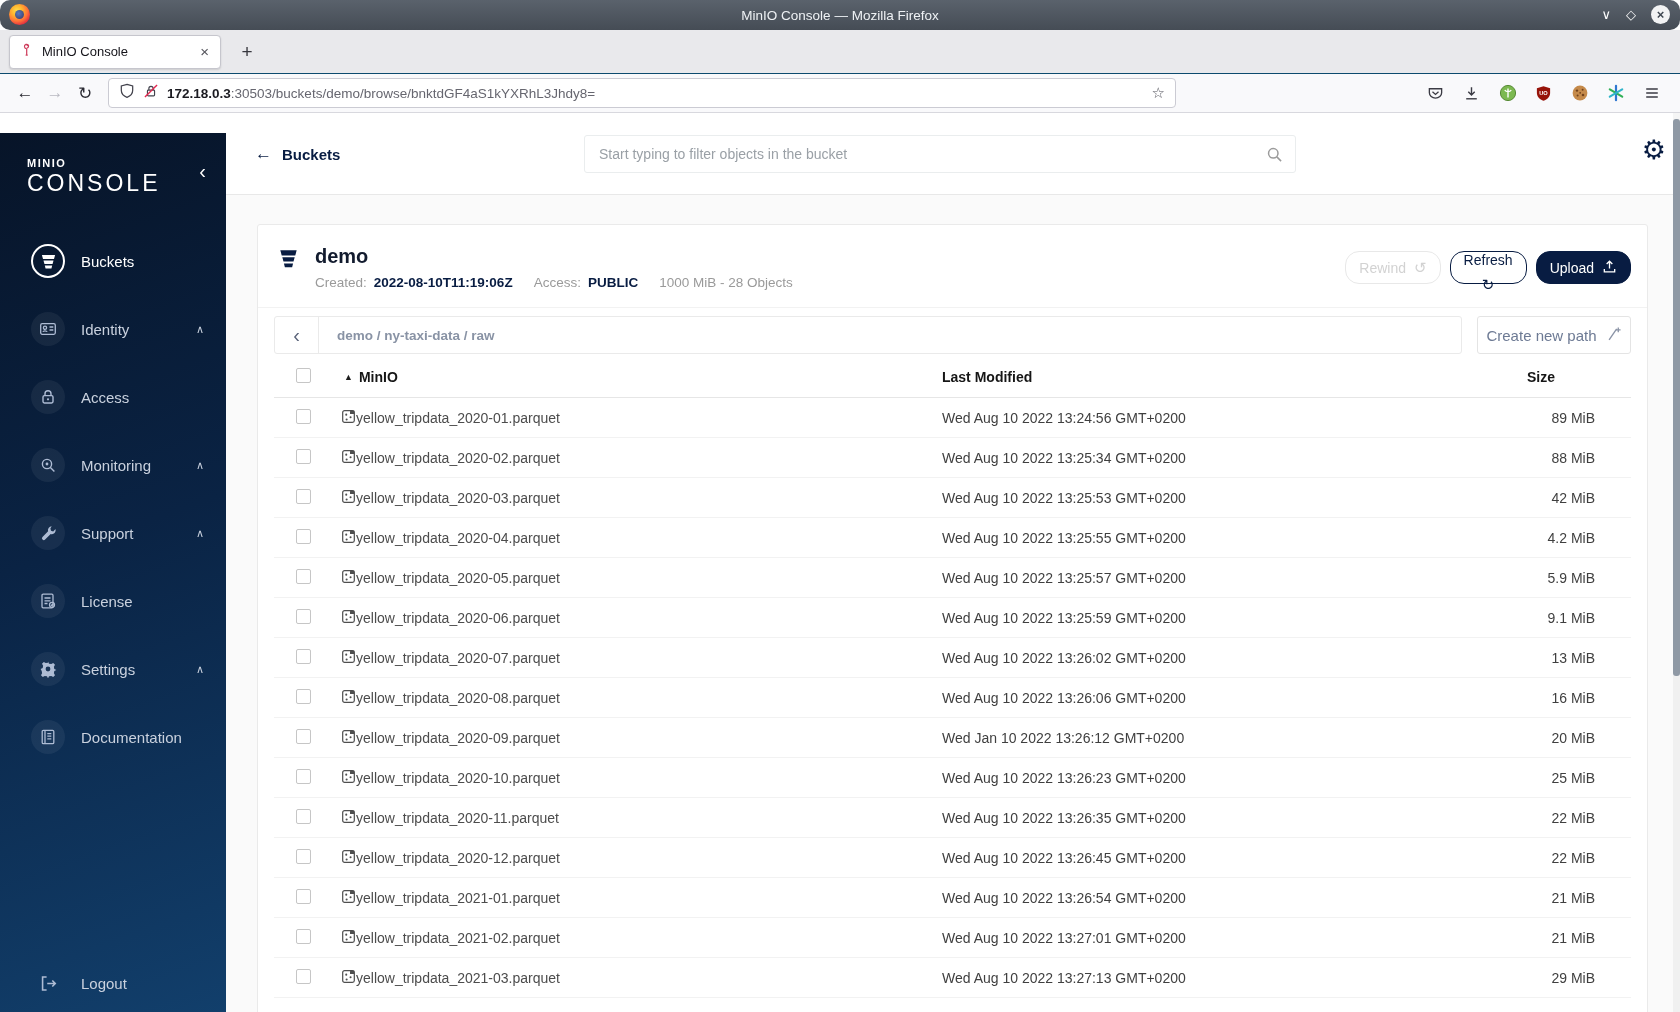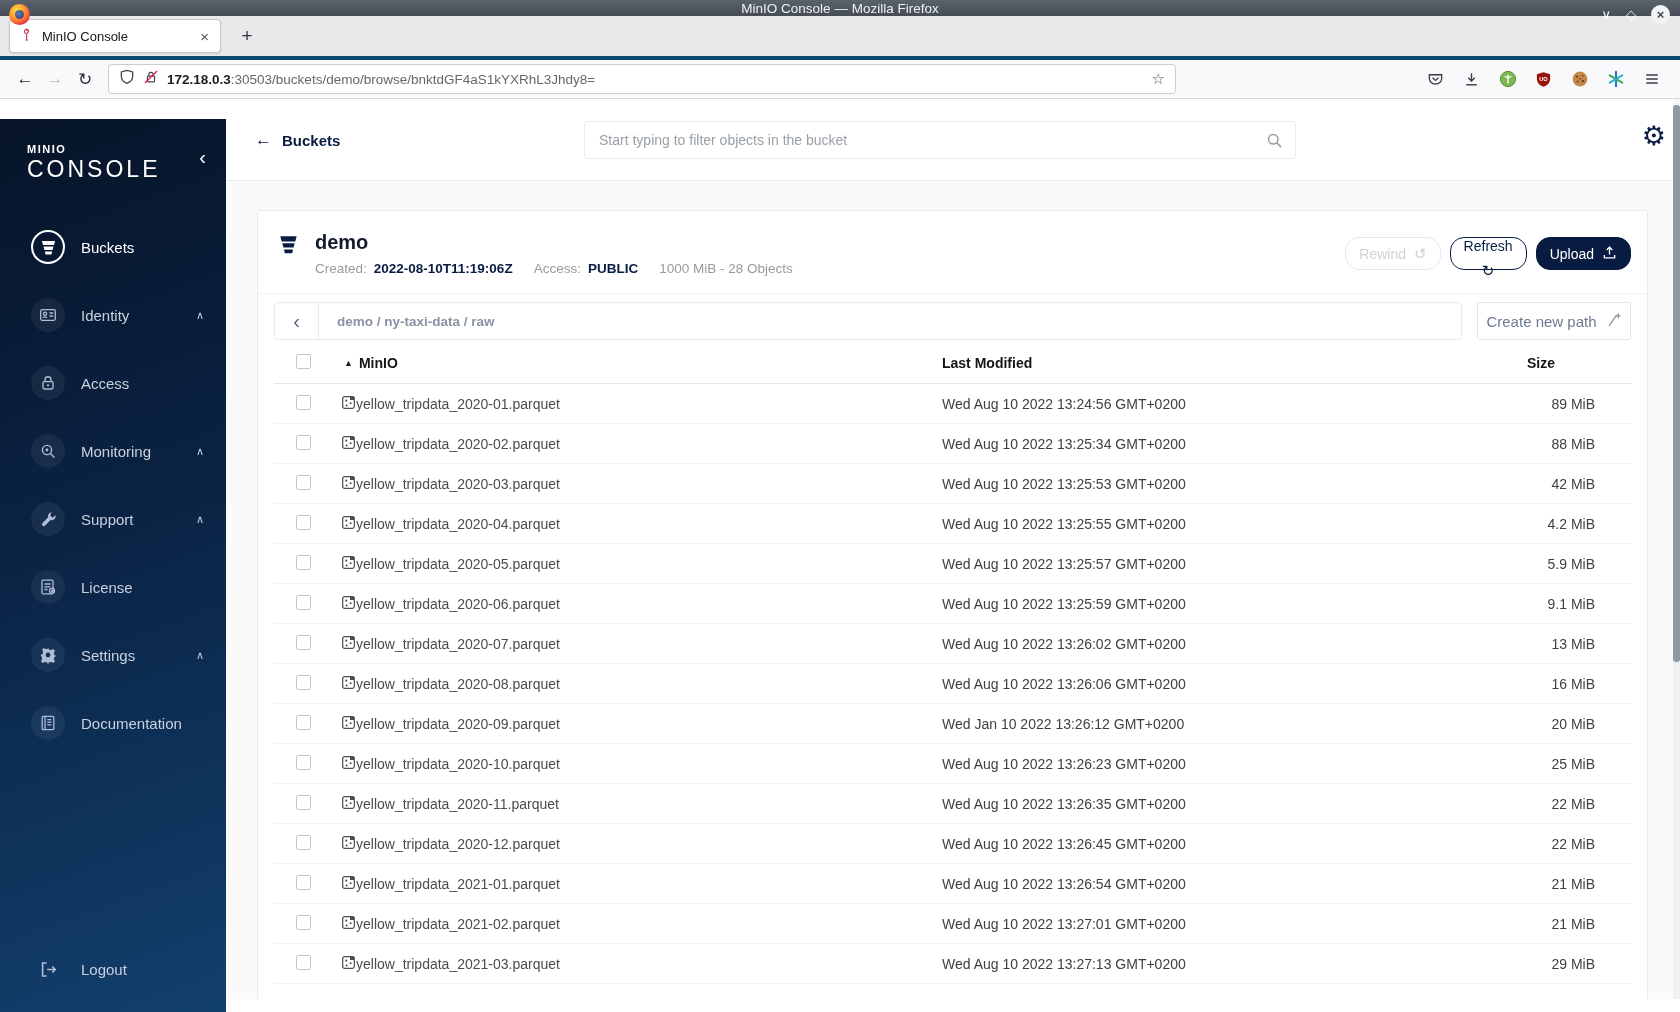--- a/index.html
+++ b/index.html
@@ -1,33 +1,33 @@
 <!DOCTYPE html>
 <html><head>
 <meta charset="utf-8">
 <style>
   * { margin:0; padding:0; box-sizing:border-box; }
   html,body { width:1680px; height:1012px; overflow:hidden;
     font-family:"Liberation Sans", sans-serif; background:#fff; }
 
   
-  .titlebar { height:16px; background:linear-gradient(#5a626c,#454c55);
-    display:flex; align-items:center; position:relative; }
+  .titlebar { height:30px; background:linear-gradient(#5a626c,#454c55);
+    display:flex; align-items:center; position:relative;border-radius:10px; }
   .ff-logo { position:absolute; left:9px; top:4px; width:21px; height:21px; border-radius:50%;
     background:radial-gradient(circle at 38% 32%, #ffe14d 0%, #ffb32e 28%, #ff7139 55%, #e0293f 78%, #972a7a 100%); }
   .ff-logo::after { content:""; position:absolute; left:6px; top:6px; width:9px; height:9px; border-radius:50%;
     background:radial-gradient(circle at 40% 40%, #3a6bd8, #182a66); opacity:.85; }
   .win-title { position:absolute; left:0; right:0; text-align:center; color:#eef1f4; font-size:13.5px; }
   .win-controls { position:absolute; right:10px; top:0; height:29px; display:flex; align-items:center; gap:15px; }
   .wc { color:#fff; font-size:13px; cursor:default; line-height:1; }
   .wc-close { width:19px; height:19px; border-radius:50%; background:#f2f3f4; color:#3e4650;
     display:flex; align-items:center; justify-content:center; font-size:13px; font-weight:bold; }
 
   
-  .tabbar { height:44px; background:#e9e9ec; border-bottom:4px solid #0c4a6e; display:flex; align-items:center; padding-left:9px; }
+  .tabbar { height:44px; background:#e9e9ec; border-bottom:1px solid #0c4a6e; display:flex; align-items:center; padding-left:9px; }
   .tab { width:212px; height:34px; background:#fff; border:1px solid #c6c6cd; border-radius:4px;
     box-shadow:0 1px 2px rgba(0,0,0,.13); display:flex; align-items:center; gap:8px; padding:0 9px; }
   .tab-label { font-size:13px; color:#15141a; white-space:nowrap; overflow:hidden; flex:1; }
   .tab-close { color:#55555c; font-size:15px; padding:0 2px; }
   .newtab { margin-left:12px; font-size:19px; color:#38383f; width:28px; text-align:center; }
 
   
   .navbar { height:39px; background:#f9f9fb; border-bottom:1px solid #d8d8de;
     display:flex; align-items:center; padding:0 10px; }
   .navbtn { width:30px; height:28px; display:flex; align-items:center; justify-content:center; font-size:17px; color:#2b2b33; }

